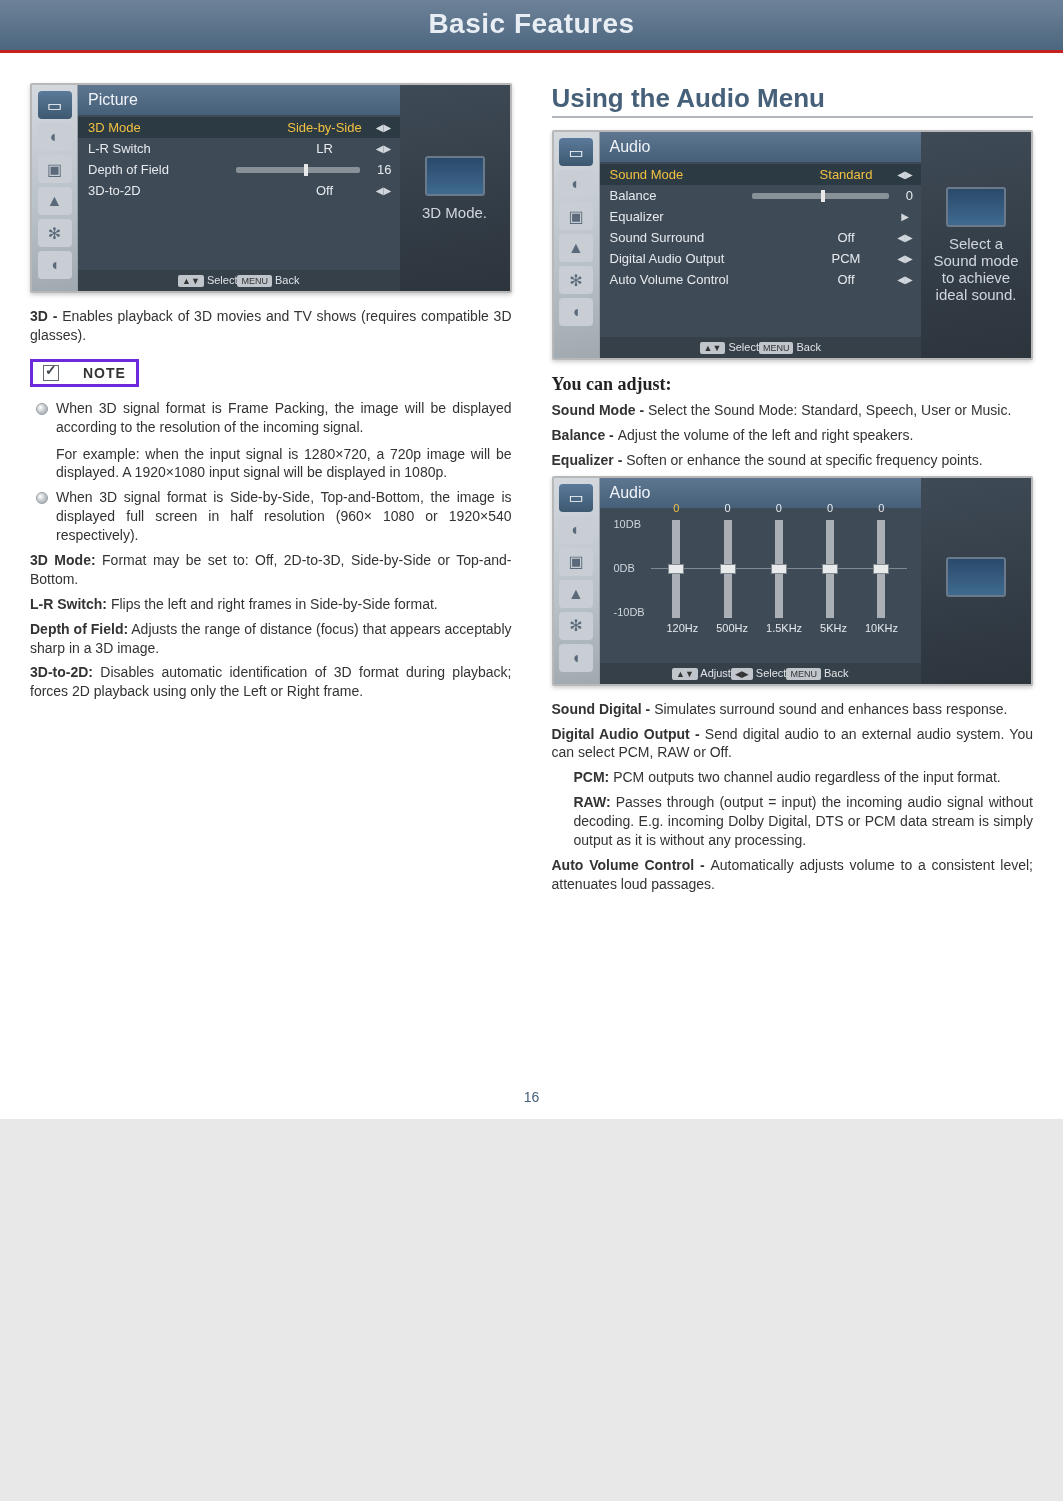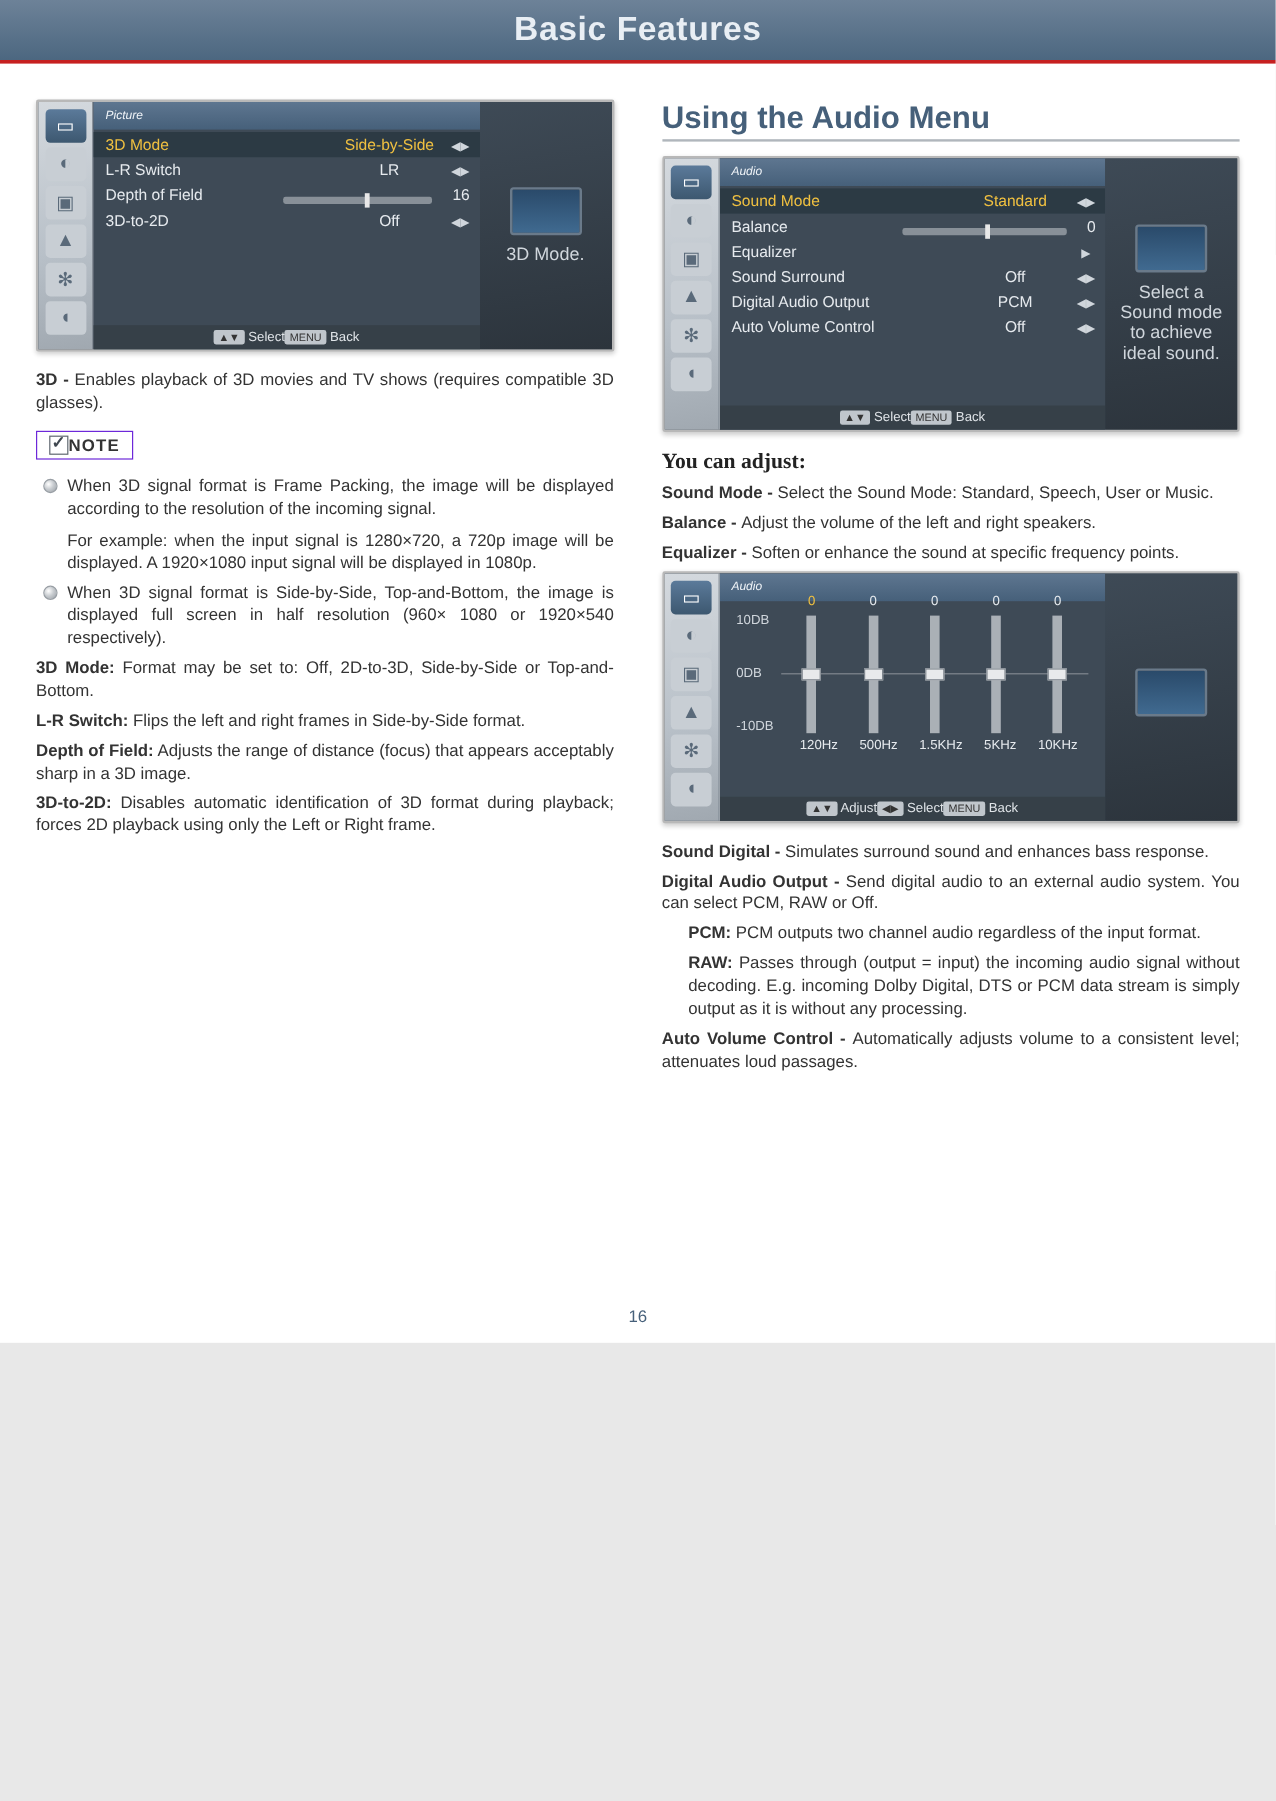--- a/index.html
+++ b/index.html
@@ -71,27 +71,26 @@
     background: #3e4a56;
     display: flex;
     flex-direction: column;
     color: #e6eaee;
     font-size: 13px;
   }
   .osd-title {
     background: linear-gradient(#5e7690, #46607a);
     color: #f0f4f8;
     padding: 6px 10px;
-    font-size: 10px;
-    font-style: italic;
+    font-size: 16px;
   }
   .osd-rows { flex:1; padding: 2px 0; }
   .osd-row {
     display: flex;
-    align-items: flex-end;
+    align-items: center;
     padding: 3px 8px 3px 10px;
     gap: 6px;
   }
   .osd-row.hi { background: #2c3a44; }
   .osd-row .lbl { flex: 1; white-space: nowrap; }
   .osd-row .val { min-width: 90px; text-align: center; white-space: nowrap; }
   .osd-row .val.y { color: #f0c040; }
   .osd-row .arr {
     width: 16px; text-align:center; color:#d0d6dc; font-size:10px;
   }
@@ -138,27 +137,27 @@
   }
   .eq-col{ display:flex; flex-direction:column; align-items:center; gap:6px; position:relative; height:100%;}
   .eq-val{ position:absolute; top:-16px; font-size:11px; color:#f0c040;}
   .eq-val.w{color:#e6eaee;}
   .eq-track{ width:8px; flex:1; background:#aab0b6; position:relative; margin-top:2px;}
   .eq-thumb{ position:absolute; left:-4px; width:16px; height:10px; background:#e8eaec; top:calc(50% - 5px); border:1px solid #808890;}
   .eq-xlabels{ display:flex; justify-content:space-around; font-size:11px; padding-top:4px; padding-left:44px;}
   .body-text p { margin: 6px 0; line-height: 1.35; }
   .body-text .tight { text-align: justify; }
   .note-box {
-    border: 1px solid #6d28d9;
+    border: 3px solid #6d28d9;
     padding: 3px 10px;
     font-weight: 700;
     letter-spacing: 1px;
     display: inline-flex;
     align-items: center;
-    gap: 0;
+    gap: 24px;
     margin: 8px 0 6px 0;
     background:#fff;
   }
   .note-check{
     width:16px;height:16px;border:1.5px solid #606870; position:relative;
   }
   .note-check::after{
     content:"✓"; position:absolute; top:-4px; left:1px; font-size:14px; color:#404850;
   }
   ul.bullet { list-style: none; padding-left: 4px; }

